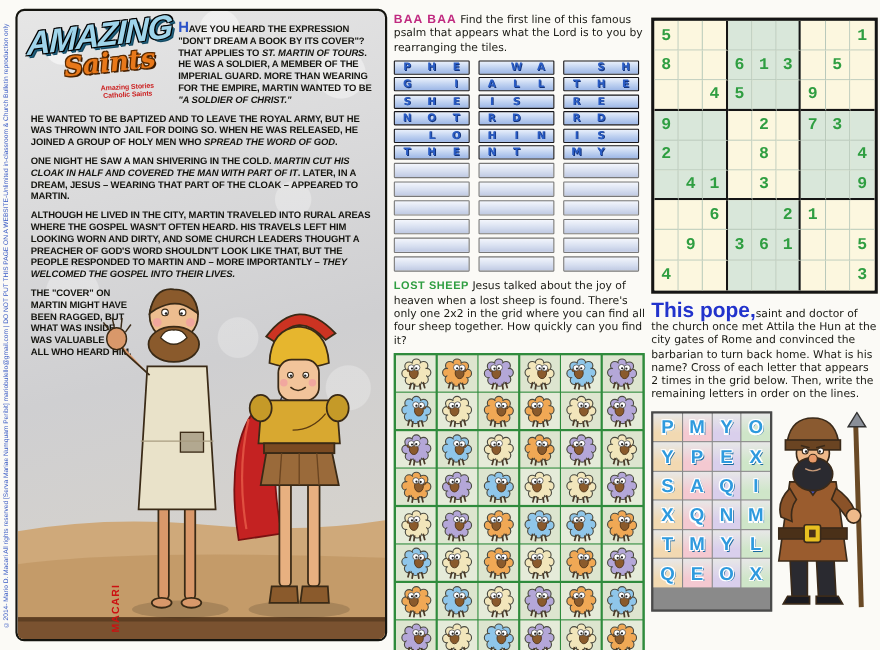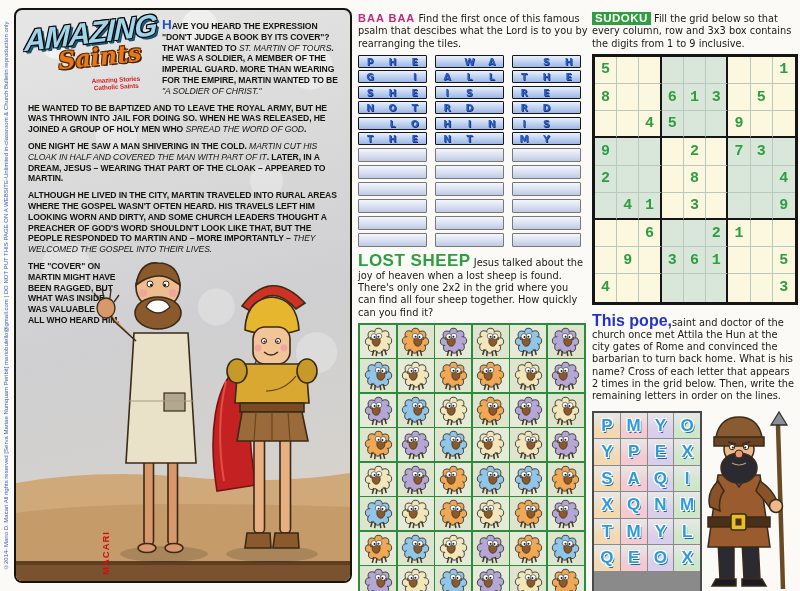--- a/index.html
+++ b/index.html
@@ -32,38 +32,38 @@
     letter-spacing:-1px;color:#9fd4ea;transform:rotate(-7deg) skewX(-8deg);white-space:nowrap;
     text-shadow:-1px -1px 0 #000,1px -1px 0 #000,-1px 1px 0 #000,1px 1px 0 #000,2px 2px 0 #20607e,3px 3px 0 #154a62}
   .logo-saints{position:absolute;left:32px;top:27px;font:bold italic 24px/24px "DejaVu Serif",serif;
     color:#e8781a;transform:rotate(-6deg);white-space:nowrap;
     text-shadow:-1px -1px 0 #5a2a00,1px -1px 0 #5a2a00,-1px 1px 0 #5a2a00,1.5px 1.5px 0 #3a1a00}
   .logo-tagline{position:absolute;left:48px;top:58px;width:84px;text-align:center;
     font:bold 6.4px/7px "Liberation Sans",sans-serif;color:#cc2222;transform:rotate(-3deg)}
 
   .story{position:relative;font:bold 8.6px/10.8px "Liberation Sans",sans-serif;letter-spacing:-.1px;color:#14140f}
   .story p{margin:0 0 6px 0}
-  .story p strong{font-style:italic;font-weight:normal}
+  .story p strong{font-style:italic;font-weight:bold}
   .story p:first-of-type::first-letter{font-size:13.5px;color:#2a52c8}
   .story p:nth-of-type(4)::before{content:"";float:right;width:88px;height:94px;
     shape-outside:polygon(100% 42%,26% 100%,100% 100%)}
   .story p:nth-of-type(5){width:96px;margin-bottom:0}
 
   .illustration{position:absolute;left:0;bottom:0;width:334px;height:330px;pointer-events:none}
   .signature{position:absolute;left:84px;bottom:6px;writing-mode:vertical-rl;transform:rotate(180deg);
     font:bold 9.5px "Liberation Sans",sans-serif;letter-spacing:1px;color:var(--signature_color,#cc1111)}
 
   
   .mid{position:absolute;left:358px;top:12px;width:230px}
   .instr{font:9.8px/12.3px "DejaVu Sans",sans-serif;color:#1a1a14}
   .ptitle{font-weight:bold;font-family:"Liberation Sans",sans-serif}
   .t-baa{font-size:11px;letter-spacing:1px;color:var(--baa_title_color,#c02a80)}
-  .t-sheep{font-size:17px;letter-spacing:.5px;color:var(--sheep_title_color,#2f9e41)}
+  .t-sheep{font-size:10px;letter-spacing:.5px;color:var(--sheep_title_color,#2f9e41)}
   .t-sudoku{font-size:11.5px;background:var(--sudoku_badge_color,#2f9e41);color:#fff;padding:0 3px 1px 3px;letter-spacing:.5px}
-  .t-pope{font-size:16px;color:var(--pope_title_color,#2233cc)}
+  .t-pope{font-size:19px;color:var(--pope_title_color,#2233cc)}
 
   .tile-grid{margin-top:5px;display:grid;grid-template-columns:repeat(3,69px);column-gap:8px;row-gap:2.5px}
   .tile{height:13px;border:1.5px solid #15151a;border-radius:1px;display:flex;
     background:linear-gradient(180deg,#e9f0fb 0%,#bdd0f0 55%,#9db7e6 100%)}
   .tile.empty{height:14.5px;border:1px solid #787878;
     background:linear-gradient(180deg,#f3f6fc 0%,#d5ddef 60%,#bfc9e2 100%)}
   .tile .slot{flex:1;text-align:center;font:bold 9.5px/12px "DejaVu Sans",sans-serif;
     color:var(--tile_letter_color,#2a5cc4);text-shadow:.7px .7px 0 #14337a}
 
   .sheep-sec{margin-top:8px}
@@ -134,21 +134,21 @@
       <div class="story">
         <div class="logo">
           <div class="logo-amazing">AMAZING</div>
           <div class="logo-saints">Saints</div>
           <div class="logo-tagline">
             <div>Amazing Stories</div>
             <div>Catholic Saints</div>
           </div>
         </div>
 
-      <p><span>HAVE YOU HEARD THE EXPRESSION "DON'T JUDGE A BOOK BY ITS COVER"? THAT WANTED TO </span><strong>ST. MARTIN OF TOURS</strong><span>. HE WAS A SOLDIER, A MEMBER OF THE IMPERIAL GUARD. MORE THAN WEARING FOR THE EMPIRE, MARTIN WANTED TO BE </span><strong>"A SOLDIER OF CHRIST."</strong><span></span></p>
+      <p><span>HAVE YOU HEARD THE EXPRESSION "DON'T DREAM A BOOK BY ITS COVER"? THAT APPLIES TO </span><strong>ST. MARTIN OF TOURS</strong><span>. HE WAS A SOLDIER, A MEMBER OF THE IMPERIAL GUARD. MORE THAN WEARING FOR THE EMPIRE, MARTIN WANTED TO BE </span><strong>"A SOLDIER OF CHRIST."</strong><span></span></p>
           <p><span>HE WANTED TO BE BAPTIZED AND TO LEAVE THE ROYAL ARMY, BUT HE WAS THROWN INTO JAIL FOR DOING SO. WHEN HE WAS RELEASED, HE JOINED A GROUP OF HOLY MEN WHO </span><strong>SPREAD THE WORD OF GOD</strong><span>.</span></p>
           <p><span>ONE NIGHT HE SAW A MAN SHIVERING IN THE COLD. </span><strong>MARTIN CUT HIS CLOAK IN HALF AND COVERED THE MAN WITH PART OF IT</strong><span>. LATER, IN A DREAM, JESUS – WEARING THAT PART OF THE CLOAK – APPEARED TO MARTIN.</span></p>
           <p><span>ALTHOUGH HE LIVED IN THE CITY, MARTIN TRAVELED INTO RURAL AREAS WHERE THE GOSPEL WASN'T OFTEN HEARD. HIS TRAVELS LEFT HIM LOOKING WORN AND DIRTY, AND SOME CHURCH LEADERS THOUGHT A PREACHER OF GOD'S WORD SHOULDN'T LOOK LIKE THAT, BUT THE PEOPLE RESPONDED TO MARTIN AND – MORE IMPORTANTLY – </span><strong>THEY WELCOMED THE GOSPEL INTO THEIR LIVES.</strong><span></span></p>
           <p><span>THE "COVER" ON MARTIN MIGHT HAVE BEEN RAGGED, BUT WHAT WAS INSIDE WAS VALUABLE TO ALL WHO HEARD HIM.</span></p>
         </div>
 
       <svg class="illustration" viewBox="0 0 334 330">
         <path d="M0,232 Q80,218 170,226 T334,222 L334,330 L0,330 Z" fill="#cfa97a"></path>
         <path d="M0,262 Q100,248 334,256 L334,330 L0,330 Z" fill="#c09764" opacity=".75"></path>
         <rect x="0" y="313" width="334" height="17" fill="#7a5230"></rect>
@@ -218,21 +218,21 @@
           <line x1="272" y1="161" x2="274" y2="190" stroke="#6a4420" stroke-width="1.2"></line>
         </g>
       </svg>
 
       <div class="signature">MACARI</div>
     </div>
   </div>
 
   <div class="mid">
     <section>
-      <p class="instr"><span class="ptitle t-baa">BAA BAA</span> <span>Find the first once of this famous psalm that descibes what the Lord is to you by rearranging the tiles.</span></p>
+      <p class="instr"><span class="ptitle t-baa">BAA BAA</span> <span>Find the first line of this famous psalm that appears what the Lord is to you by rearranging the tiles.</span></p>
       <div class="tile-grid" id="baa-grid">
           <div class="tile">
             <span class="slot">P</span>
             <span class="slot">H</span>
             <span class="slot">E</span>
           </div>
           <div class="tile">
             <span class="slot"> </span>
             <span class="slot">W</span>
             <span class="slot">A</span>
@@ -580,21 +580,20 @@
             <svg width="33" height="31" style="color:#f0a855">
               <use href="#sheep"></use>
             </svg>
           </div>
         </div>
     </section>
   </div>
 
   <div class="right">
     <section>
-      <p class="instr"><span class="ptitle t-sudoku">SUDOKU</span> <span>Fill the grid below so that every column, row and 3x3 box contains the digits from 1 to 9 inclusive.</span></p>
       <div class="sudoku-grid" id="sudoku-grid">
           <div class="sudoku-cell" style="background: rgb(252, 247, 223); border-right: 1px solid rgb(185, 201, 187); border-bottom: 1px solid rgb(185, 201, 187);">5</div>
           <div class="sudoku-cell" style="background: rgb(252, 247, 223); border-right: 1px solid rgb(185, 201, 187); border-bottom: 1px solid rgb(185, 201, 187);"></div>
           <div class="sudoku-cell" style="background: rgb(252, 247, 223); border-right: 2px solid rgb(21, 21, 21); border-bottom: 1px solid rgb(185, 201, 187);"></div>
           <div class="sudoku-cell" style="background: rgb(217, 231, 218); border-right: 1px solid rgb(185, 201, 187); border-bottom: 1px solid rgb(185, 201, 187);"></div>
           <div class="sudoku-cell" style="background: rgb(217, 231, 218); border-right: 1px solid rgb(185, 201, 187); border-bottom: 1px solid rgb(185, 201, 187);"></div>
           <div class="sudoku-cell" style="background: rgb(217, 231, 218); border-right: 2px solid rgb(21, 21, 21); border-bottom: 1px solid rgb(185, 201, 187);"></div>
           <div class="sudoku-cell" style="background: rgb(252, 247, 223); border-right: 1px solid rgb(185, 201, 187); border-bottom: 1px solid rgb(185, 201, 187);"></div>
           <div class="sudoku-cell" style="background: rgb(252, 247, 223); border-right: 1px solid rgb(185, 201, 187); border-bottom: 1px solid rgb(185, 201, 187);"></div>
           <div class="sudoku-cell" style="background: rgb(252, 247, 223); border-right: none; border-bottom: 1px solid rgb(185, 201, 187);">1</div>

